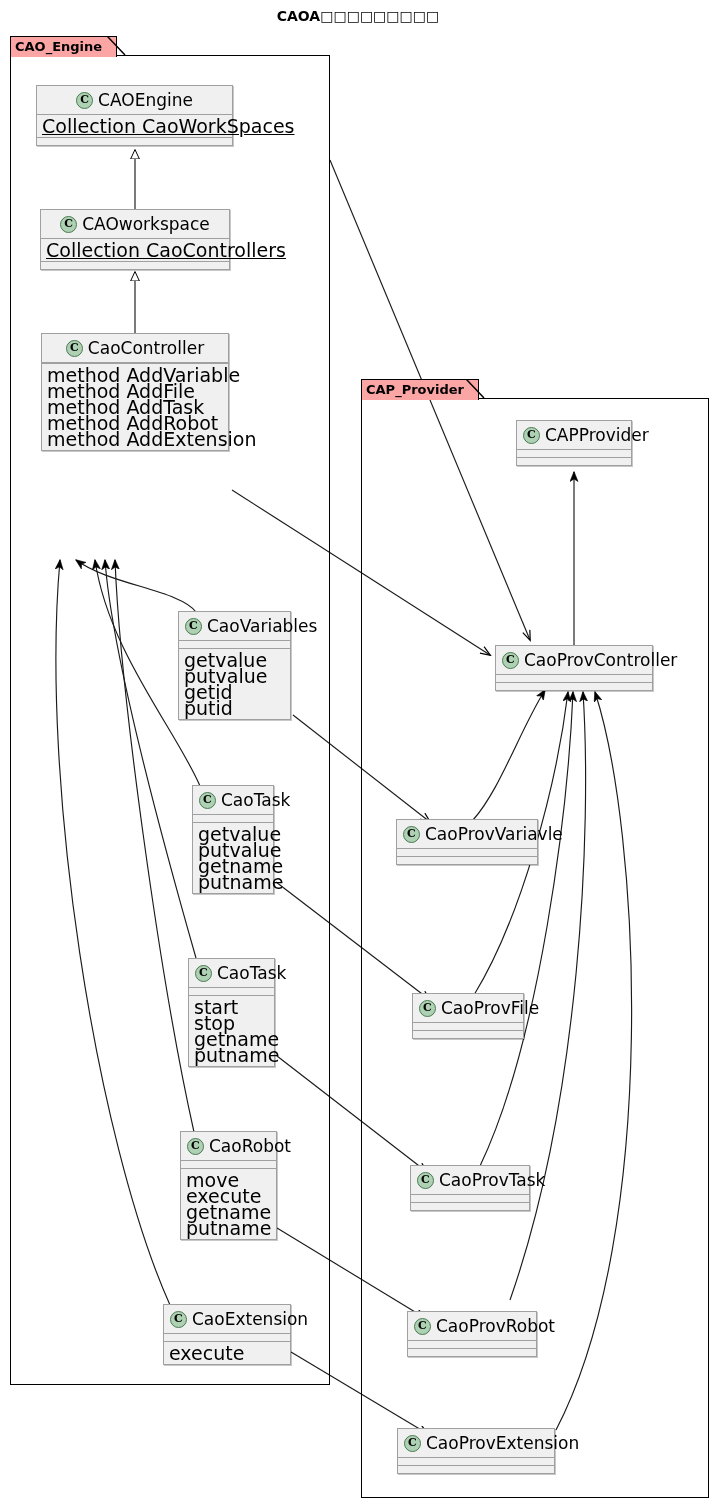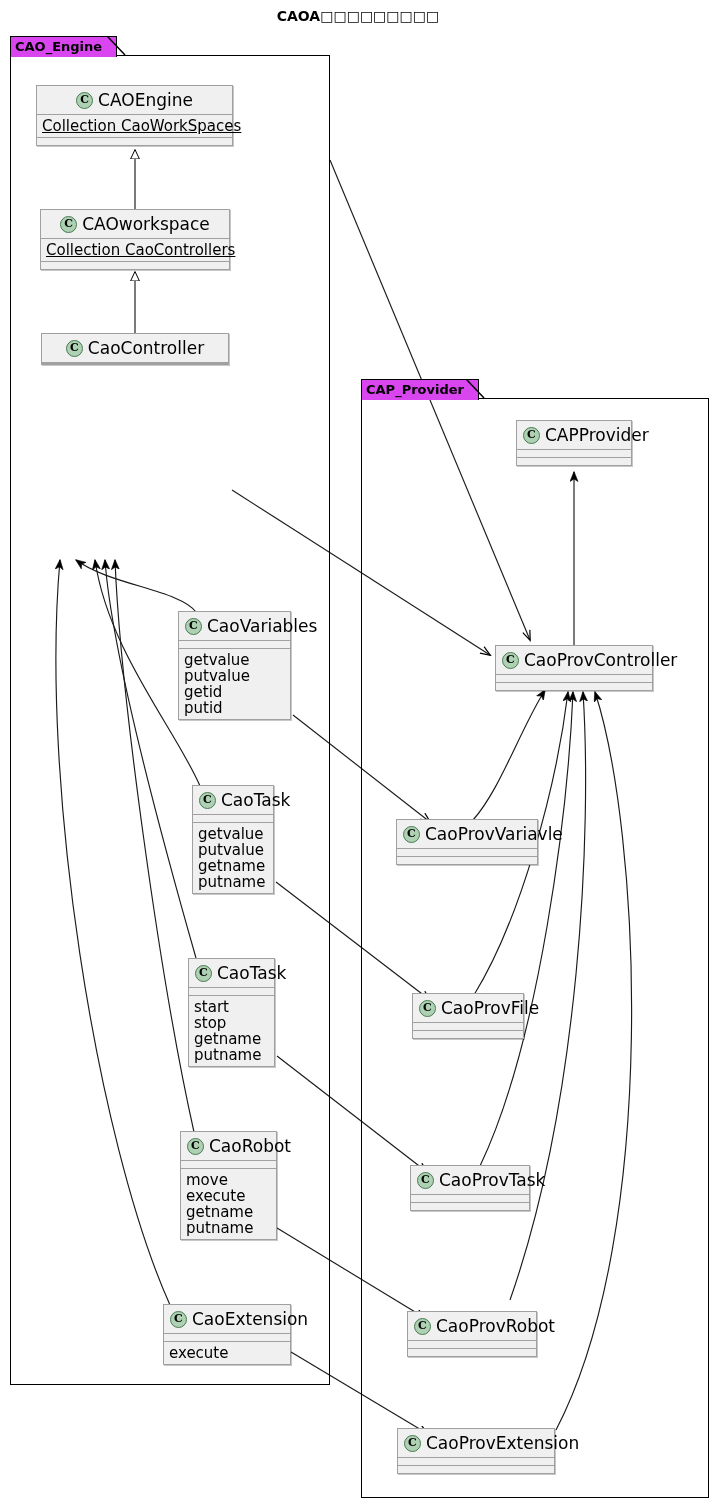--- a/index.html
+++ b/index.html
@@ -46,21 +46,21 @@
     position: absolute;
     box-sizing: border-box;
     border: 1.5px solid #000000;
     background: transparent;
   }
   .package-tab {
     position: absolute;
     box-sizing: border-box;
     border: 1.5px solid #000000;
     border-bottom: none;
-    background: #d946ef;
+    background: #fca5a5;
     height: 21px;
     padding: 0 14px 0 4px;
     line-height: 19px;
     font-size: 13px;
     font-weight: bold;
     color: #000000;
     white-space: nowrap;
   }
   .package-tab::after {
     content: "";
@@ -120,21 +120,21 @@
   }
   .cls-compartment {
     padding: 3px 5px 3px 5px;
   }
   .cls-compartment.empty {
     height: 7px;
     padding: 0;
   }
   .cls-row {
     line-height: 16px;
-    font-size: 15px;
+    font-size: 19px;
     white-space: nowrap;
   }
   .cls-row.static {
     text-decoration: underline;
   }
 </style>
 </head>
 <body>
 
 <div id="canvas">
@@ -232,20 +232,27 @@
     <div class="cls-compartment empty"></div>
   </div>
 
   <div class="cls" style="left:41px; top:333px; width:188px;">
     <div class="cls-header">
       <span class="cls-icon">C</span>
       <span class="cls-name">CaoController</span>
     </div>
     <div class="cls-sep"></div>
     <div class="cls-sep"></div>
+    <div class="cls-compartment">
+      <div class="cls-row">method AddVariable</div>
+      <div class="cls-row">method AddFile</div>
+      <div class="cls-row">method AddTask</div>
+      <div class="cls-row">method AddRobot</div>
+      <div class="cls-row">method AddExtension</div>
+    </div>
   </div>
 
   <div class="cls" style="left:178px; top:611px; width:113px;">
     <div class="cls-header left">
       <span class="cls-icon">C</span>
       <span class="cls-name">CaoVariables</span>
     </div>
     <div class="cls-sep"></div>
     <div class="cls-compartment empty"></div>
     <div class="cls-sep"></div>

